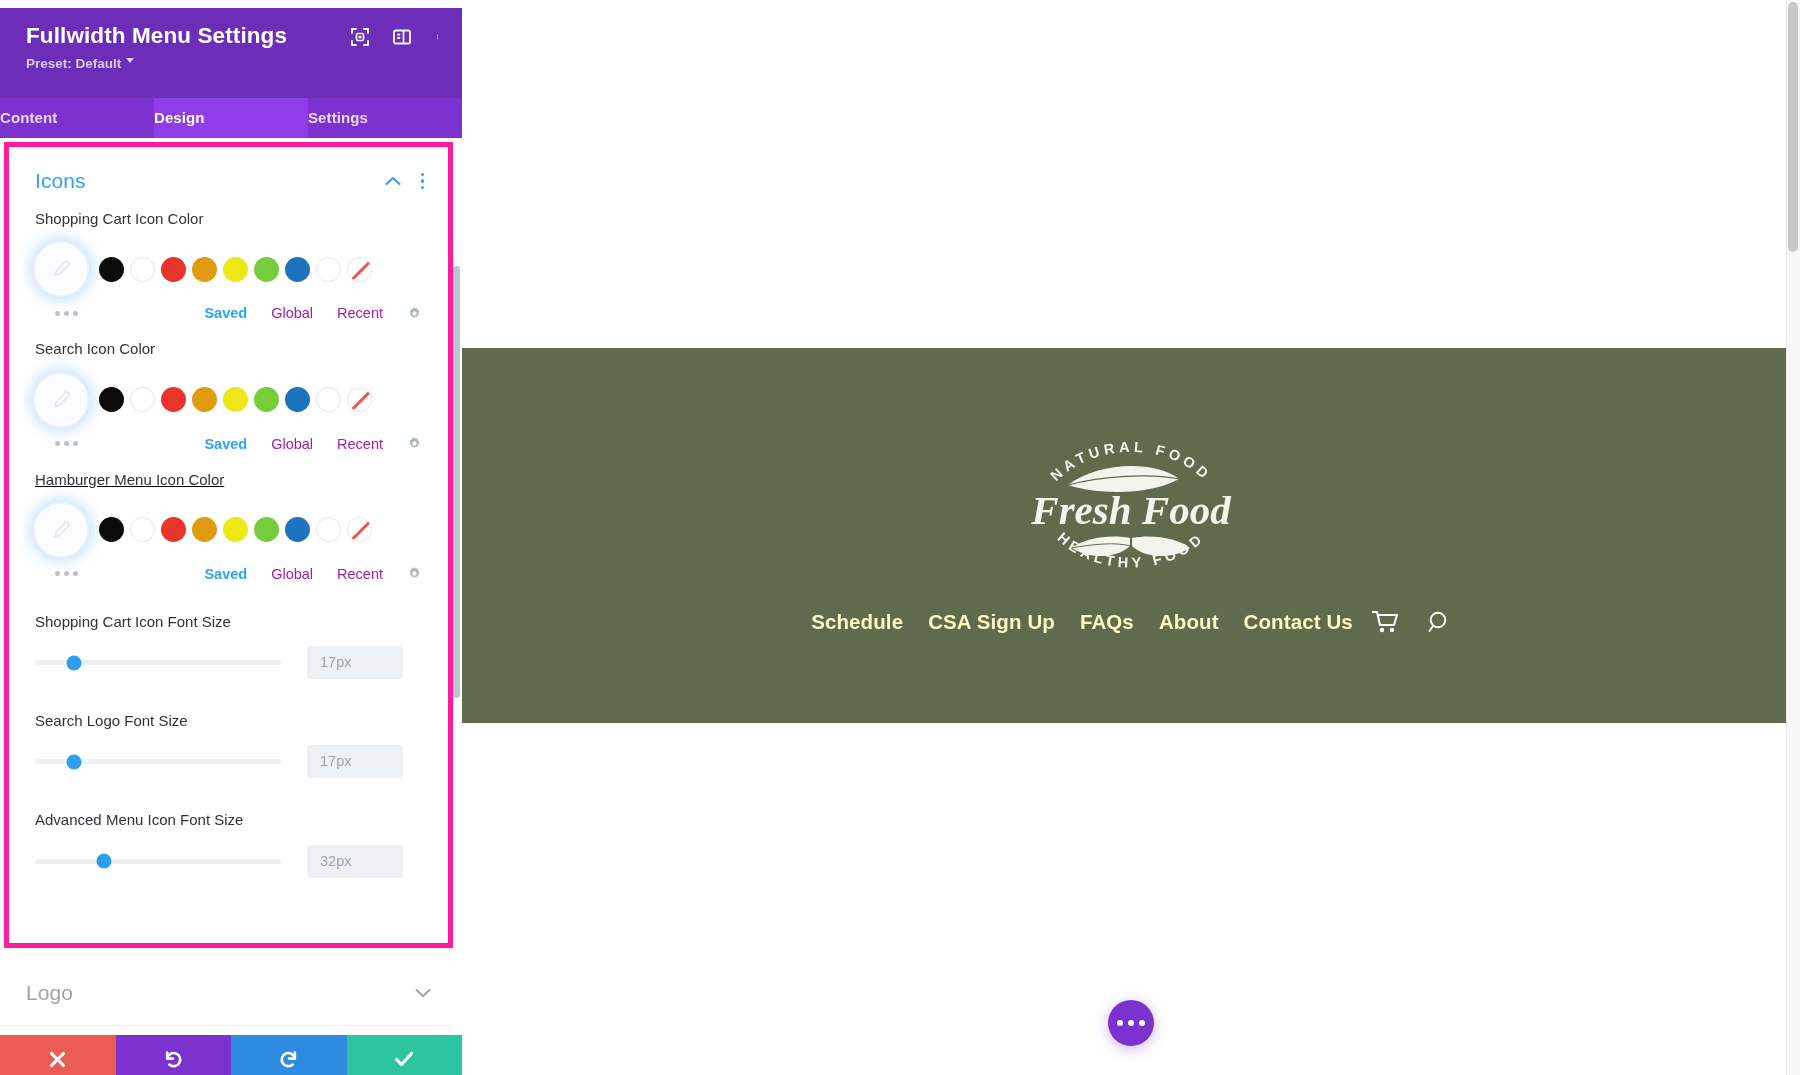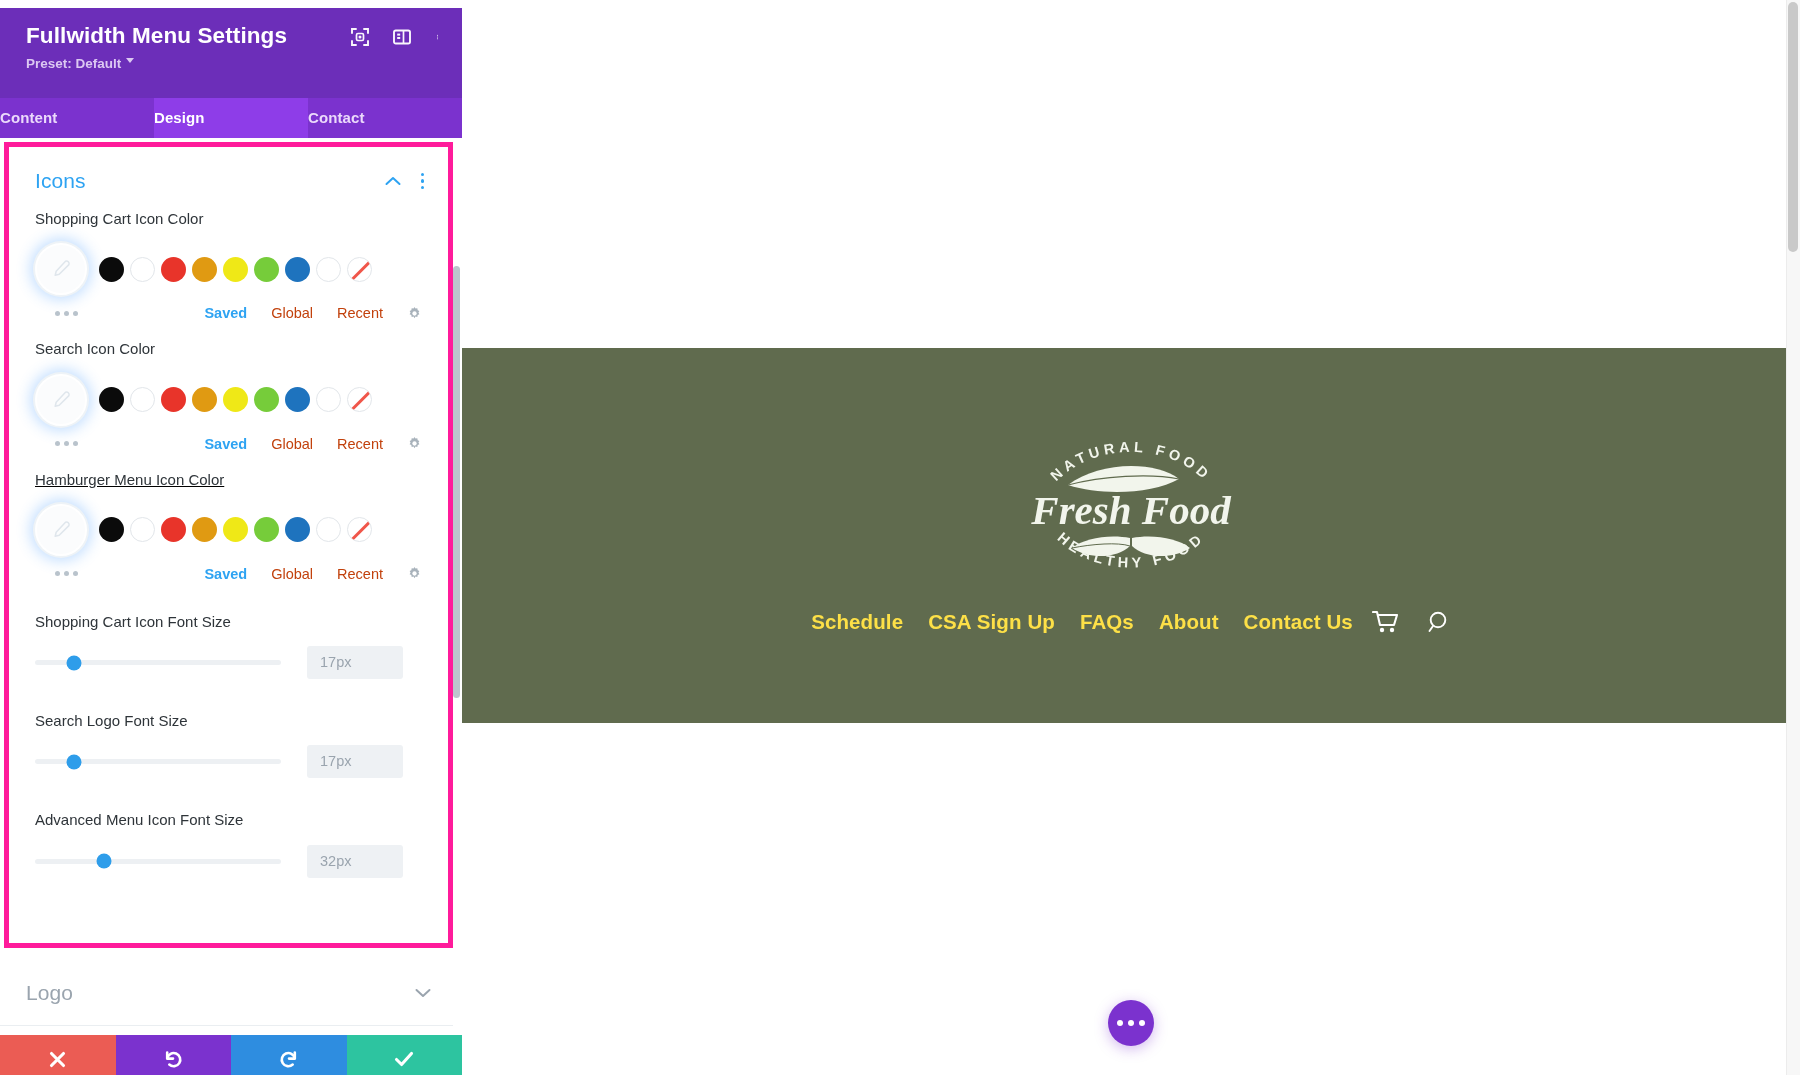--- a/index.html
+++ b/index.html
@@ -111,21 +111,21 @@
   }
 
   
   .meta-row {
     display: flex; align-items: center; justify-content: space-between;
     padding: 0 26px 0 26px; margin-top: 10px; margin-bottom: 4px;
   }
   .dots3 { display: flex; gap: 4px; margin-left: 20px; }
   .dots3 i { width: 5px; height: 5px; border-radius: 50%; background: #b9c3cc; display:block; }
   .meta-links { display: flex; align-items: center; gap: 24px; }
-  .mlink { font-size: 14.5px; color: #c2410c; cursor: pointer; }
+  .mlink { font-size: 14.5px; color: #a21caf; cursor: pointer; }
   .mlink.active { color: #2EA3F2; font-weight: 600; }
   .gear { width: 15px; height: 15px; cursor: pointer; display:block; }
 
   
   .slider-row { display: flex; align-items: center; gap: 26px; padding: 0 26px; }
   .slider {
     position: relative; height: 5px; background: #edf0f3;
     border-radius: 3px; flex: 1 1 auto; max-width: 246px; cursor: pointer;
   }
   .slider .knob {
@@ -171,21 +171,21 @@
     background: #606B4E;
     display: flex; flex-direction: column; align-items: center;
     justify-content: center;
   }
   .brand { position: relative; width: 250px; height: 150px; margin-bottom: 22px; }
   .brand svg { display:block; }
   .nav {
     display: flex; align-items: center; gap: 25px;
   }
   .nav-item {
-    color: #fde047; font-size: 20.5px; font-weight: 700; cursor: pointer;
+    color: #fef9c3; font-size: 20.5px; font-weight: 700; cursor: pointer;
     letter-spacing: .1px; white-space: nowrap;
   }
   .nav-ico { cursor: pointer; display: flex; align-items: center; }
 
   .fab {
     position: absolute; left: 50%; transform: translateX(-50%);
     top: 1000px; width: 46px; height: 46px; border-radius: 50%;
     background: #7B32CE; display: flex; align-items: center;
     justify-content: center; gap: 5px; cursor: pointer;
     box-shadow: 0 3px 14px rgba(123,50,206,.35);
@@ -301,21 +301,21 @@
       </div>
       <div class="preset-row">
         <span class="preset-text">Preset: Default</span>
         <span class="caret-down"></span>
       </div>
     </div>
 
     <div class="tabs">
       <div class="tab">Content</div>
       <div class="tab active">Design</div>
-      <div class="tab">Contact</div>
+      <div class="tab">Settings</div>
     </div>
 
     <div class="panel-body">
       <div class="scroll-inner">
 
         <div class="section-open">
 
           <div class="sec-head">
             <span class="sec-title">Icons</span>
             <span class="sec-head-icons">

